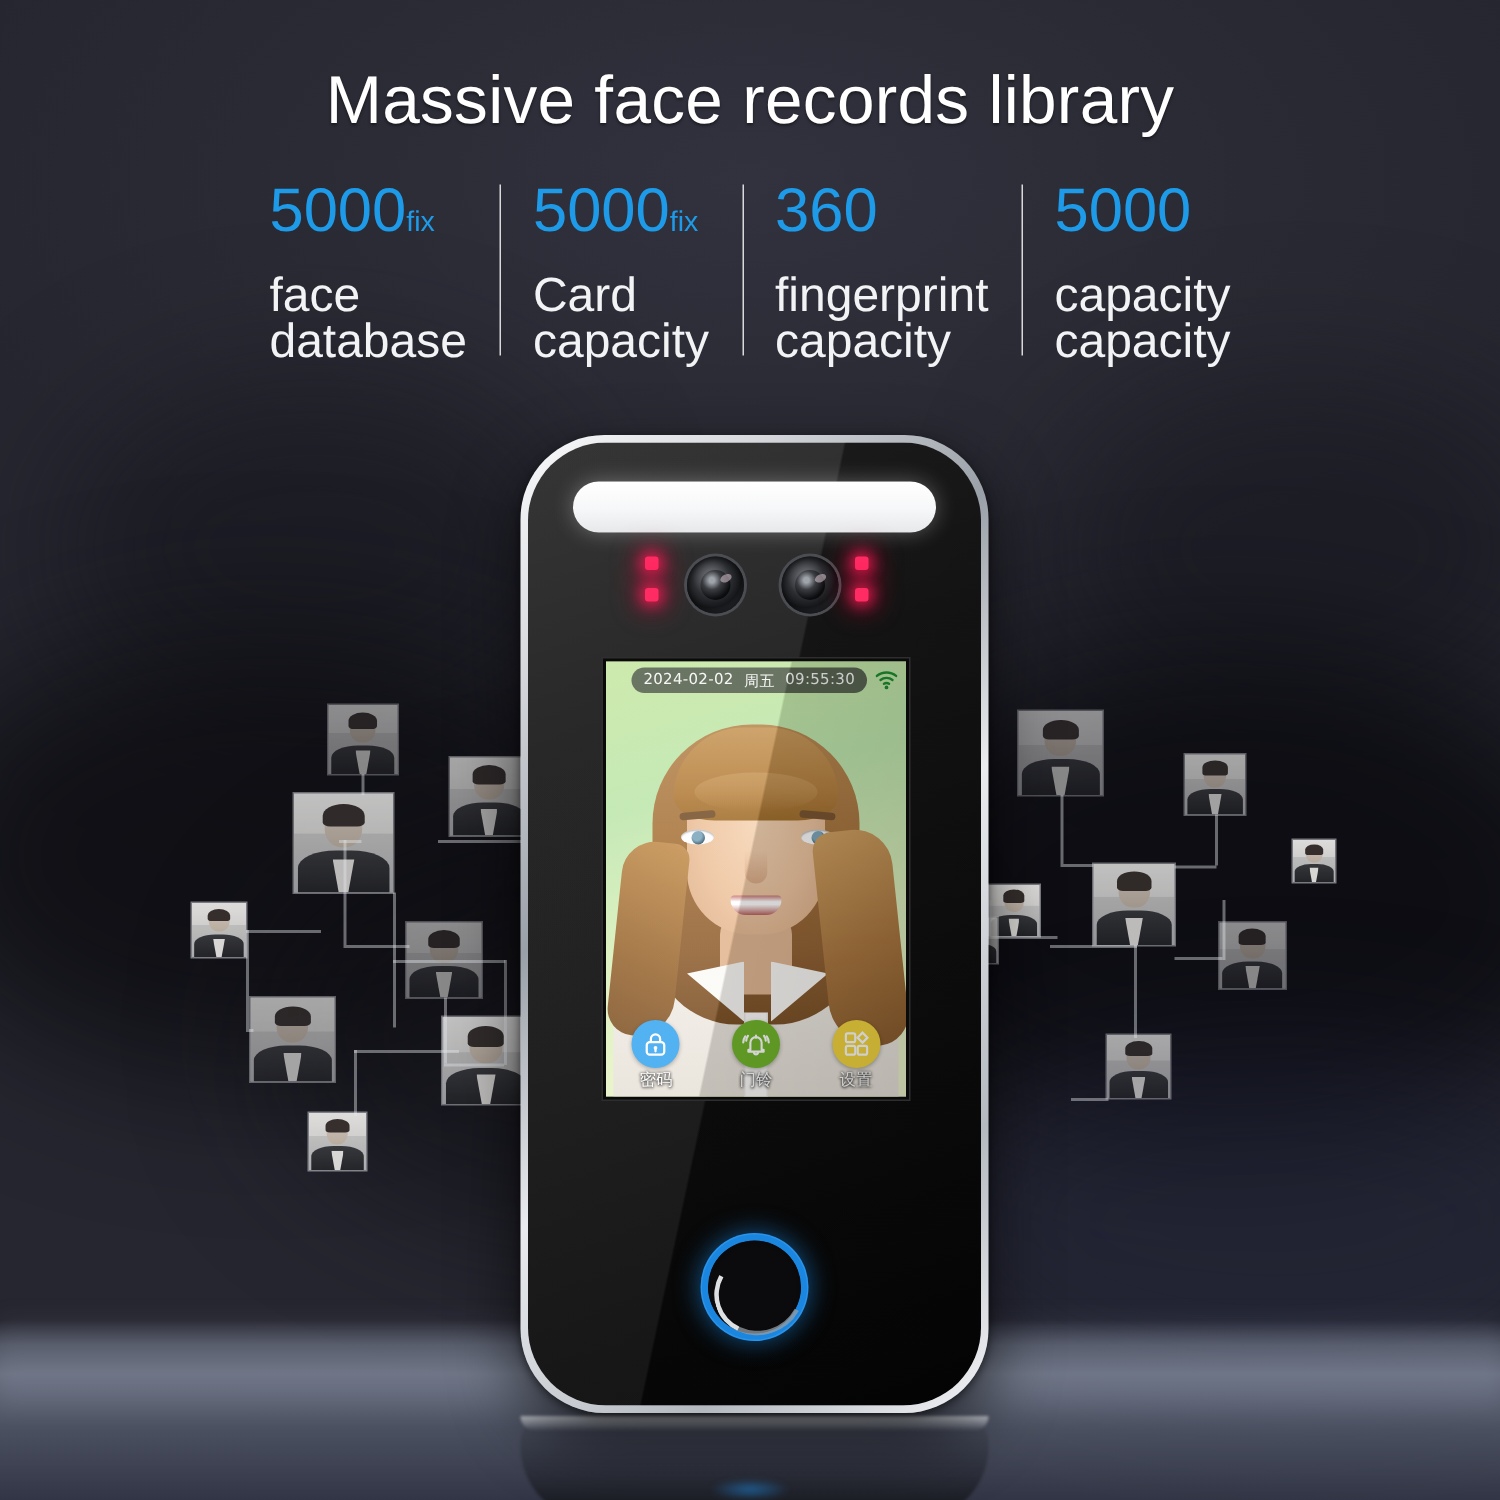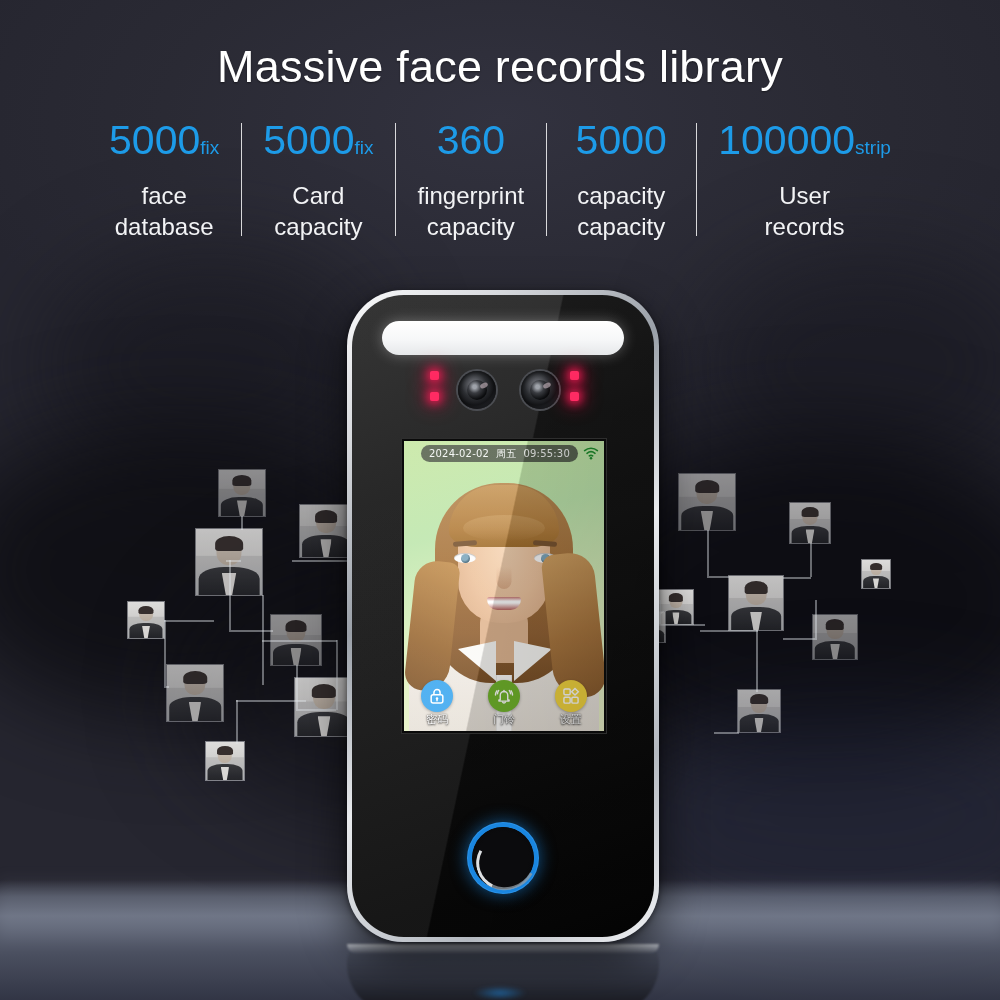--- a/index.html
+++ b/index.html
@@ -97,32 +97,32 @@
   #title {
     text-align:center; color:#ffffff;
     font-size:45px; font-weight:400; letter-spacing:.2px;
     margin-top:41px;
     text-shadow:0 1px 2px rgba(0,0,0,.45);
   }
   #stats {
     display:flex; justify-content:center; align-items:stretch;
     margin-top:24px;
   }
-  .stat { position:relative; padding:0 22px; text-align:center; min-width:150px; }
+  .stat { position:relative; padding:0 22px; text-align:left; min-width:150px; }
   .stat + .stat::before {
     content:""; position:absolute; left:0; top:6px; bottom:6px;
     width:1px; background:rgba(255,255,255,.82);
   }
   .num {
     color:#1d9be8; font-size:41px; line-height:46px; font-weight:400;
     white-space:nowrap;
   }
   .num .suf { font-size:19px; font-weight:400; letter-spacing:0; }
   .cap {
-    margin-top:9px; color:#f2f3f5; font-size:24px; line-height:31px; font-weight:400;
+    margin-top:9px; color:#f2f3f5; font-size:32px; line-height:31px; font-weight:400;
   }
 
   
   #device {
     position:absolute; left:347px; top:290px;
     width:312px; height:652px; z-index:8;
   }
   #shell {
     position:absolute; inset:0;
     border-radius:56px;
@@ -496,24 +496,20 @@
           <div class="num"><span>5000</span><span class="suf">fix</span></div>
           <div class="cap"><span>Card</span><br><span>capacity</span></div>
         </div>
         <div class="stat">
           <div class="num"><span>360</span><span class="suf"></span></div>
           <div class="cap"><span>fingerprint</span><br><span>capacity</span></div>
         </div>
         <div class="stat">
           <div class="num"><span>5000</span><span class="suf"></span></div>
           <div class="cap"><span>capacity</span><br><span>capacity</span></div>
-        </div>
-        <div class="stat">
-          <div class="num"><span>100000</span><span class="suf">strip</span></div>
-          <div class="cap"><span>User</span><br><span>records</span></div>
         </div>
       </div>
   </div>
 
   <div id="reflect"></div>
   <div id="reflectEdge"></div>
   <div id="reflectRing"></div>
 
   <div id="device">
     <div id="shell"></div>

